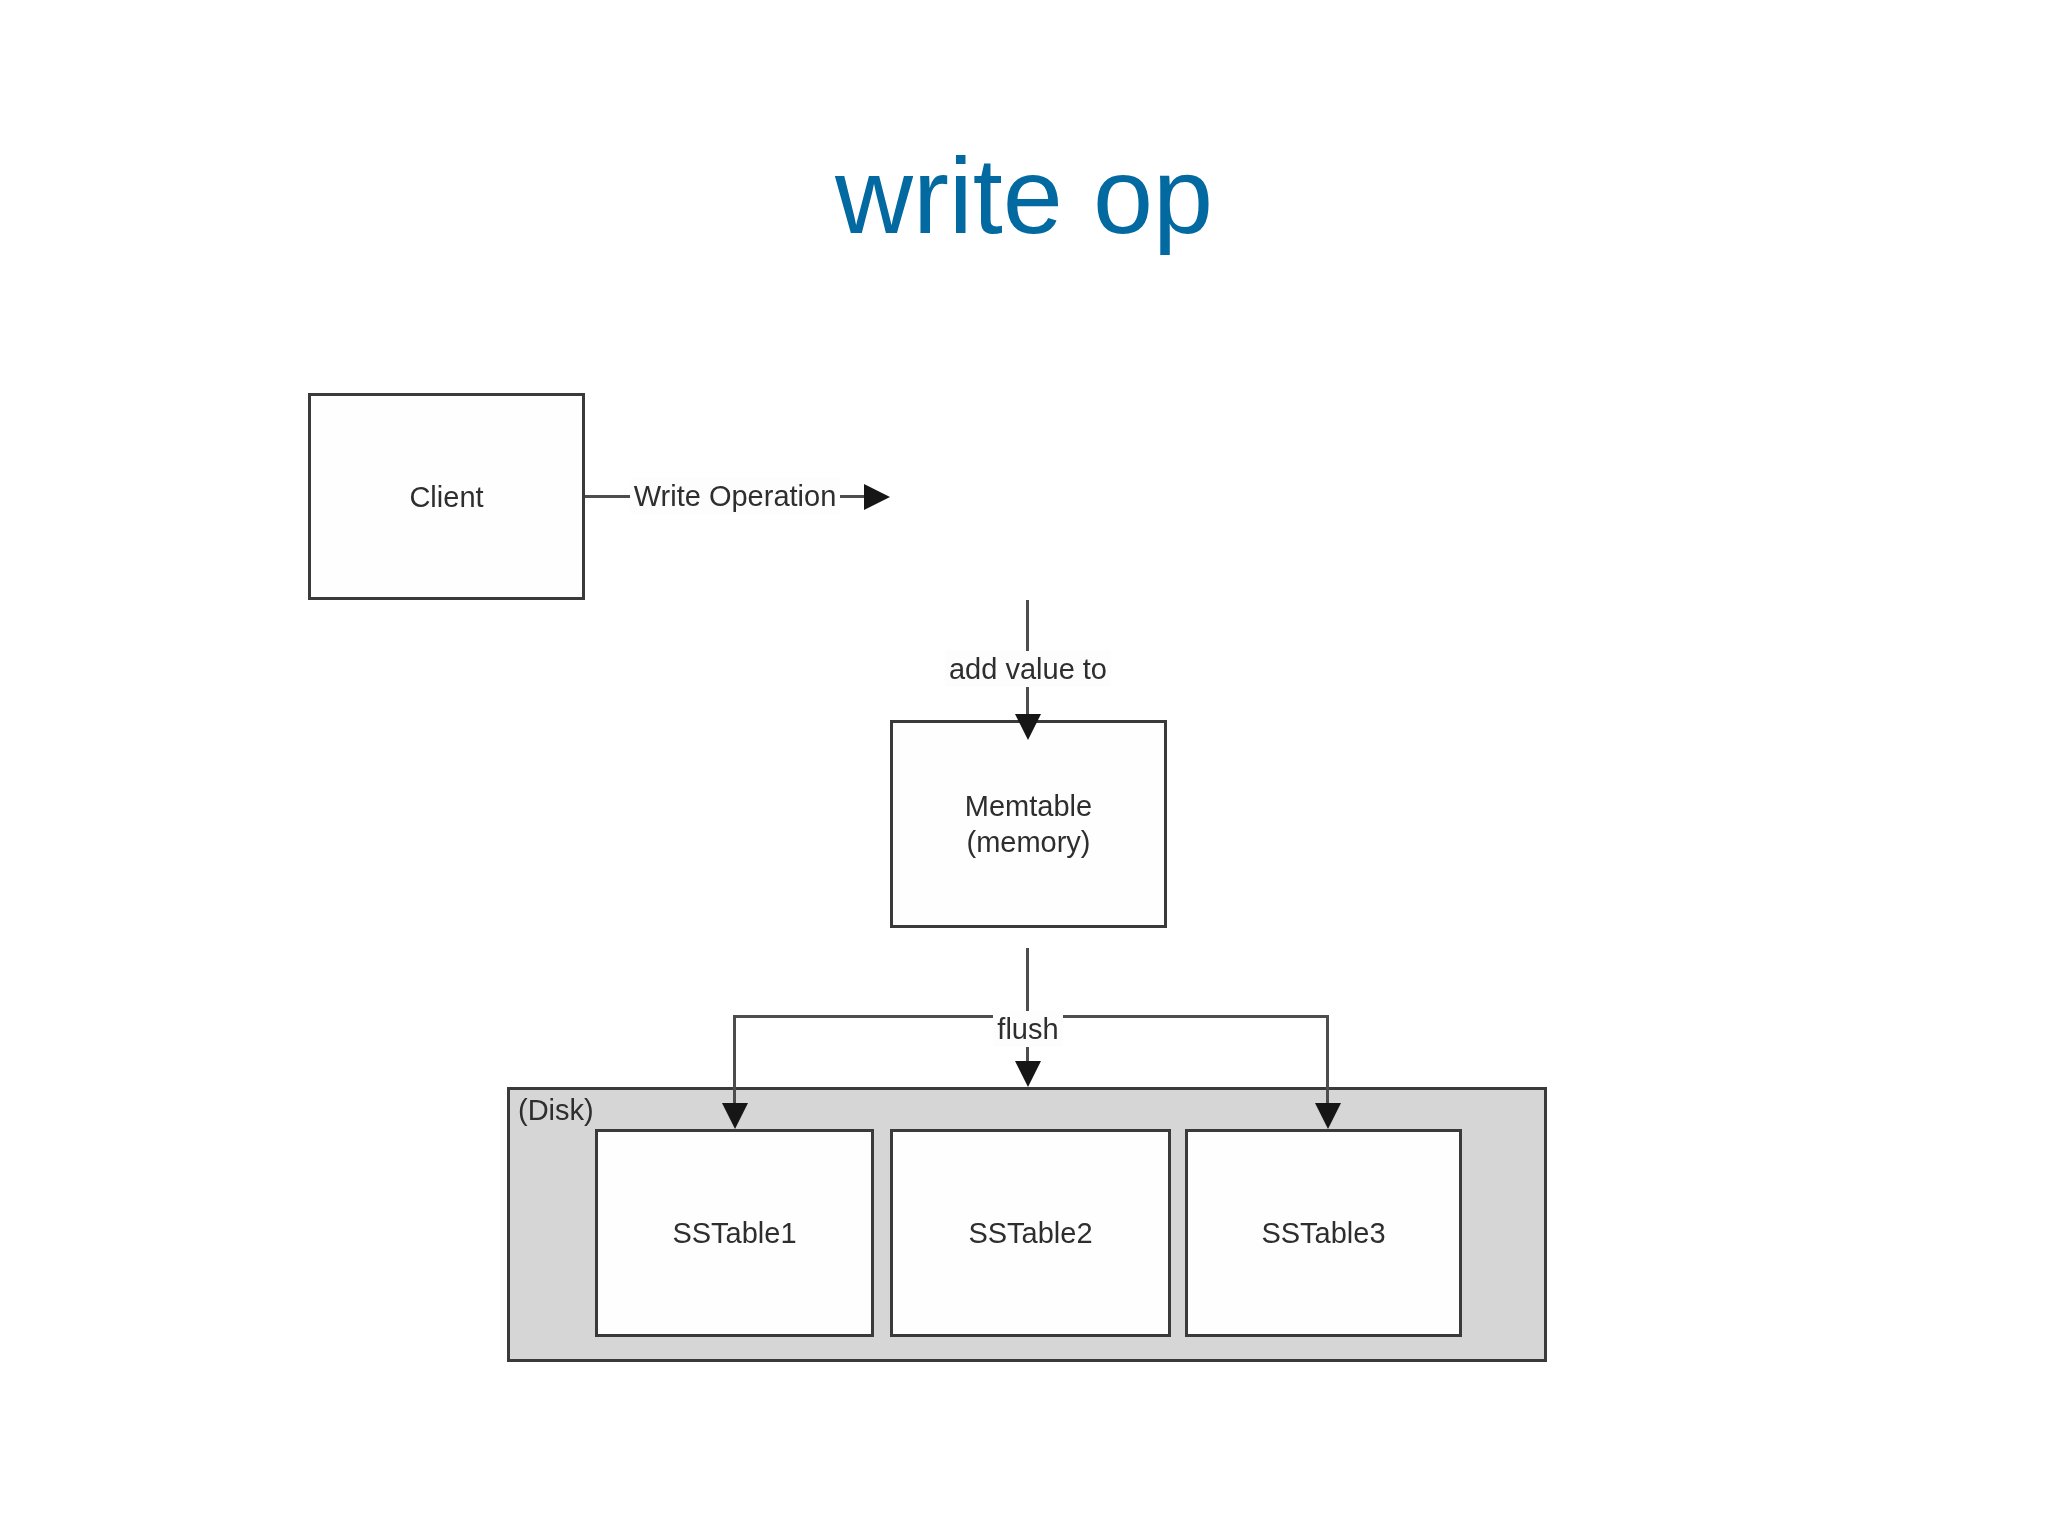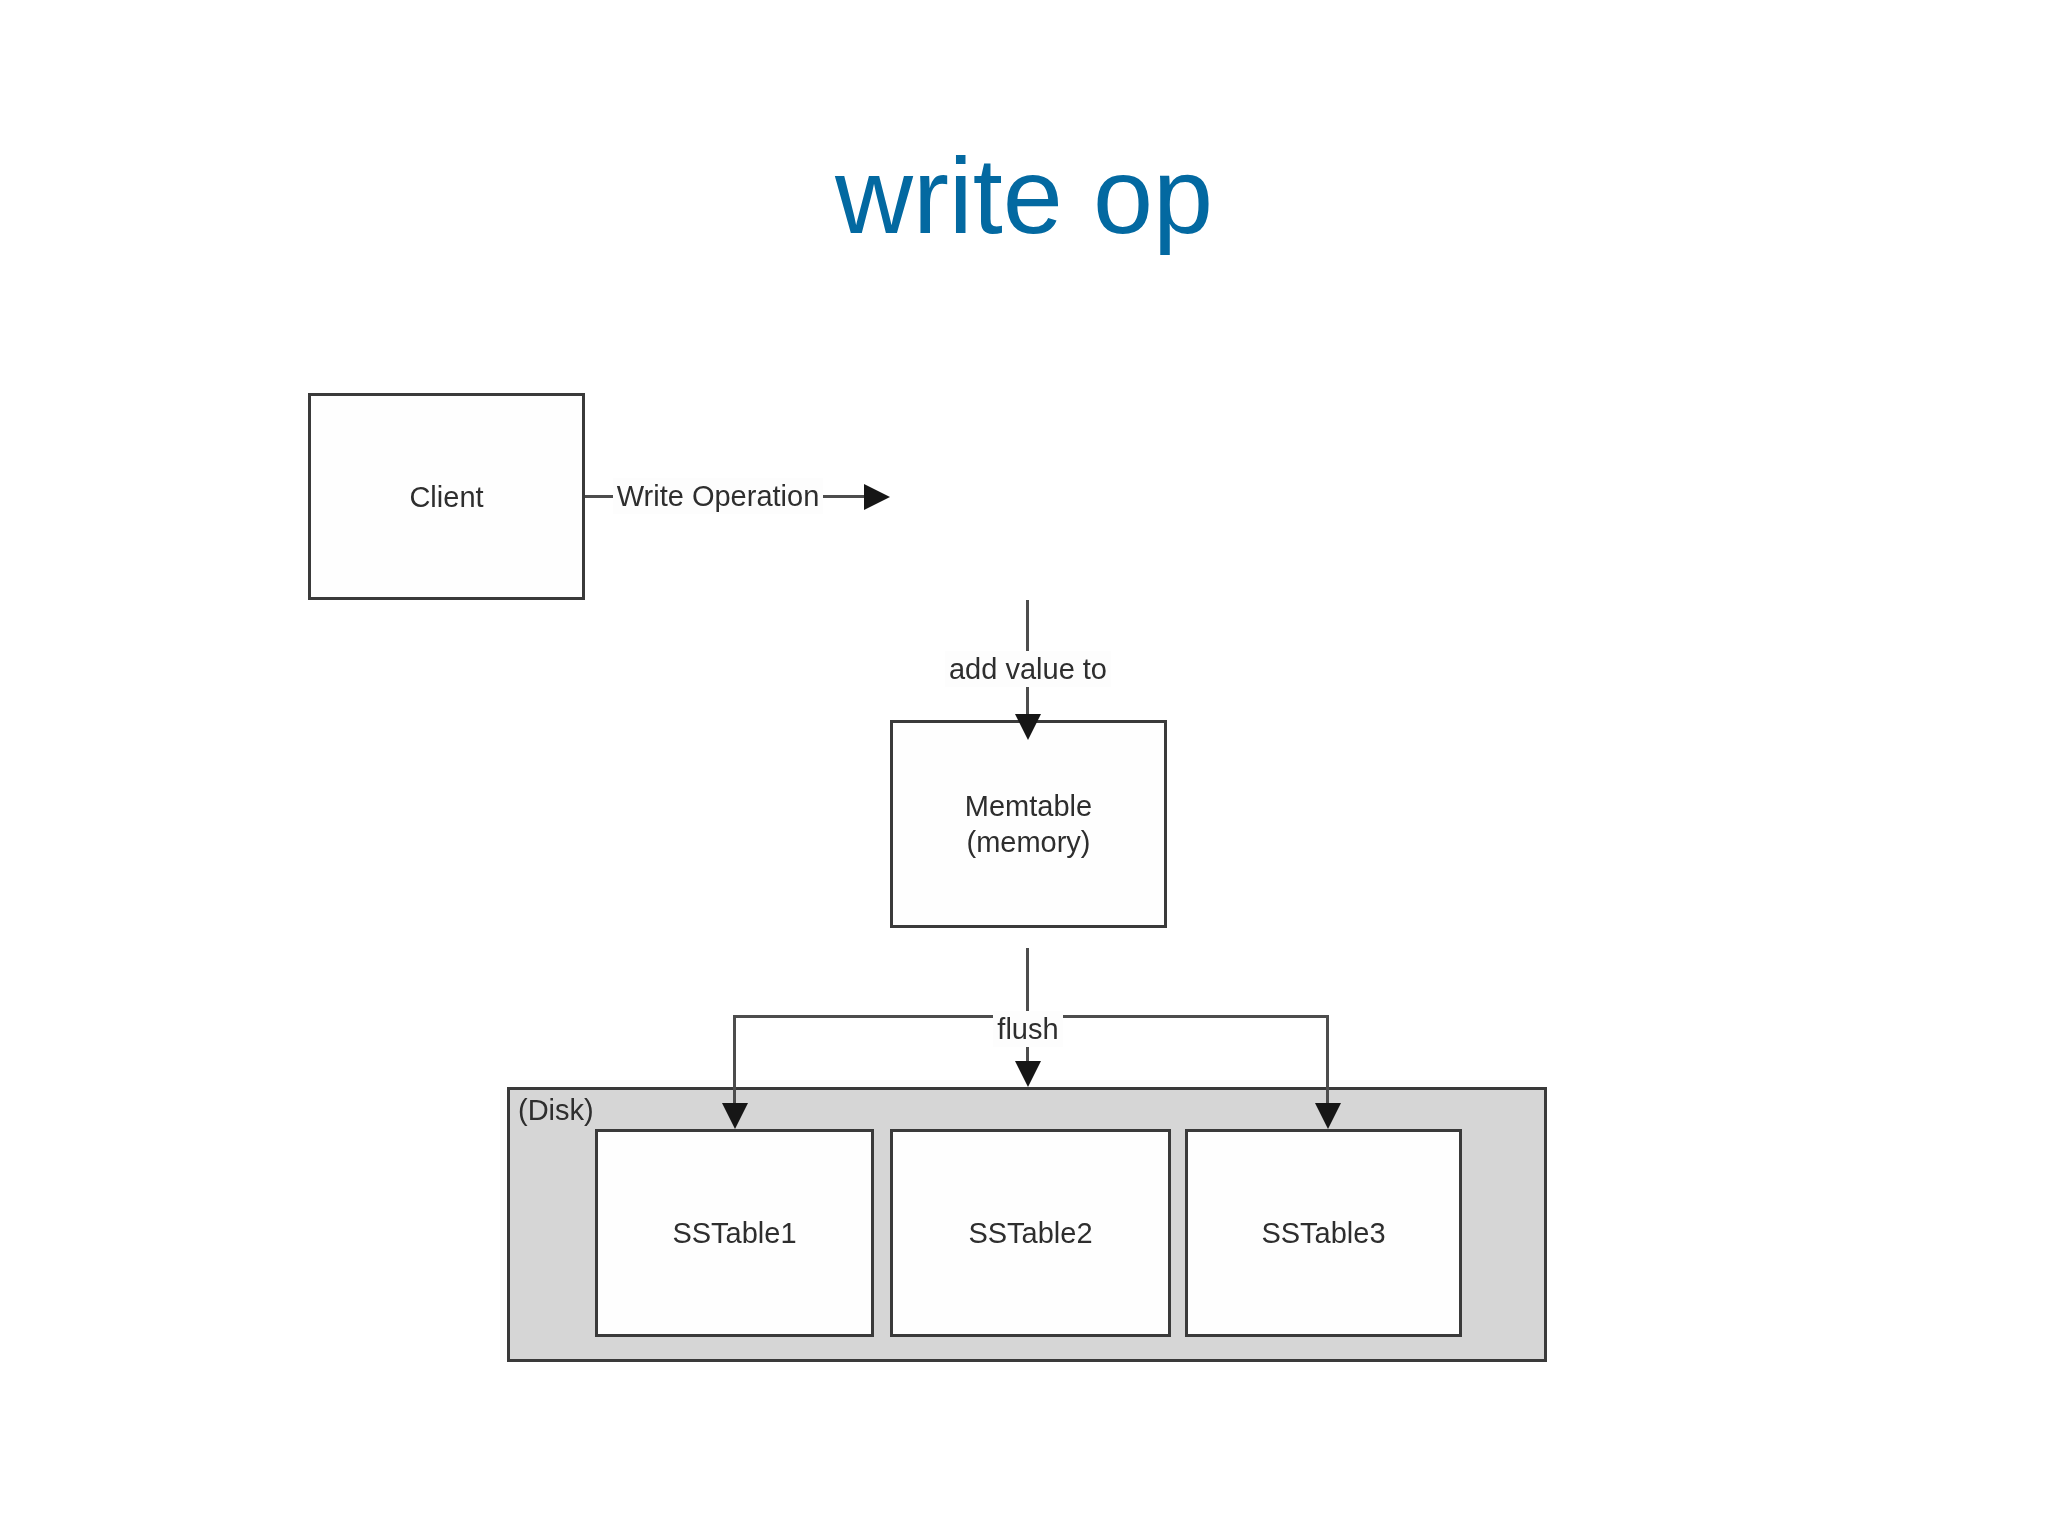--- a/index.html
+++ b/index.html
@@ -144,21 +144,21 @@
 
   <div class="line v" style="left:733px; top:1015px; height:90px;"></div>
   <div class="arrow-down" style="left:722px; top:1103px;"></div>
 
   <div class="line v" style="left:1026px; top:1015px; height:48px;"></div>
   <div class="arrow-down" style="left:1015px; top:1061px;"></div>
 
   <div class="line v" style="left:1326px; top:1015px; height:90px;"></div>
   <div class="arrow-down" style="left:1315px; top:1103px;"></div>
 
-  <div class="edge-label" style="left:554px; top:479px; width:304px;padding-left:12px;">
+  <div class="edge-label" style="left:571px; top:479px; width:304px;padding-left:12px;">
     <span>Write Operation</span>
   </div>
   <div class="edge-label" style="left:918px; top:652px; width:220px;">
     <span>add value to</span>
   </div>
   <div class="edge-label" style="left:958px; top:1012px; width:140px;text-align:center;">
     <span>flush</span>
   </div>
 
 </div>

